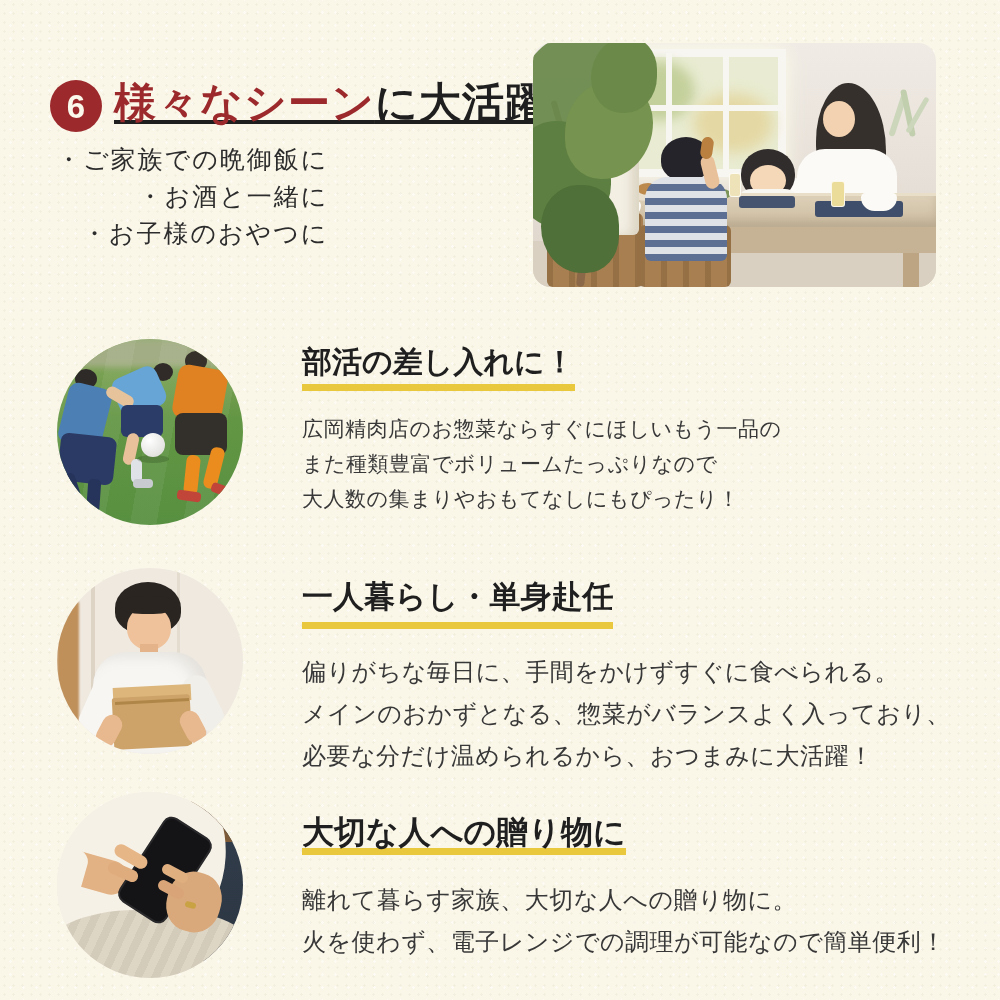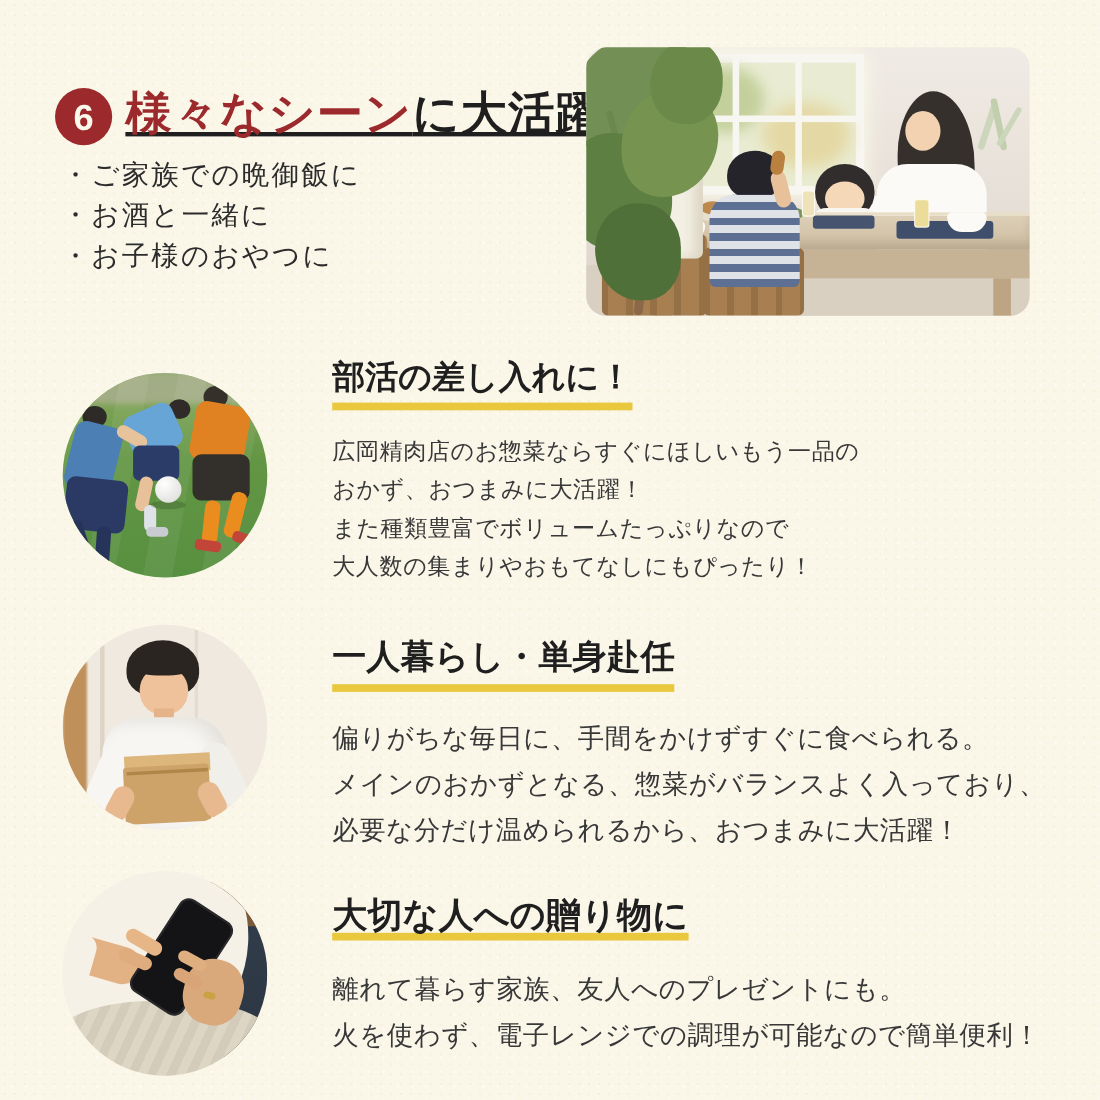--- a/index.html
+++ b/index.html
@@ -32,41 +32,41 @@
     background:var(--red);color:#fbf8ec;font-weight:bold;font-size:33px;
     display:flex;align-items:center;justify-content:center;line-height:1;
   }
   .page-title{
     position:absolute;left:114px;top:80px;font-size:42px;line-height:46px;
     font-weight:bold;letter-spacing:1px;color:var(--ink);white-space:nowrap;text-decoration:underline;
   }
   .page-title .accent{color:var(--red)}
   .bullets{
     position:absolute;left:56px;top:141px;list-style:none;
-    font-size:25px;line-height:37px;letter-spacing:2px;color:#2c2c2c;white-space:nowrap;
+    font-size:25px;line-height:37px;letter-spacing:2px;color:#2c2c2c;white-space:nowrap;text-align:right;
   }
 
   
   .photo-family{
     position:absolute;left:533px;top:43px;width:403px;height:244px;border-radius:18px;
     overflow:hidden;background:linear-gradient(180deg,#f0ebe5 0%,#e7e0d8 55%,#dcd3c7 100%);
   }
   .photo-circle{position:absolute;left:57px;width:186px;height:186px;border-radius:50%;overflow:hidden}
   .photo-soccer{top:339px;background:linear-gradient(180deg,#8fae6d 0%,#7ba254 16%,#639644 42%,#579040 100%)}
   .photo-package{top:568px;background:#efe9e0}
   .photo-phone{top:792px;background:#f2ede3}
 
   
   .sec{position:absolute;left:302px}
   .sec h2{
     display:inline-block;font-weight:bold;color:var(--ink);line-height:1;
     border-bottom:7px solid var(--yellow);white-space:nowrap;letter-spacing:0;
   }
   .sec .body{color:var(--body);white-space:nowrap}
-  .sec-1{top:329px}
+  .sec-1{top:347px}
   .sec-1 h2{font-size:30px;padding-bottom:7px}
   .sec-1 .body{margin-top:20px;font-size:21px;line-height:35px;letter-spacing:.5px}
   .sec-2{top:581px}
   .sec-2 h2{font-size:31px;padding-bottom:10px}
   .sec-2 .body{margin-top:22px;font-size:24px;line-height:42px;letter-spacing:.5px}
   .sec-3{top:816px}
   .sec-3 h2{font-size:32px;}
   .sec-3 .body{margin-top:24px;font-size:24px;line-height:42px;letter-spacing:.5px}
 </style>
 </head>
@@ -198,36 +198,35 @@
     <i style="left:110px;top:80px;width:54px;height:60px;background:#d9a87b;border-radius:45%;transform:rotate(15deg)"></i>
     <i style="left:104px;top:76px;width:28px;height:11px;background:#e0af80;border-radius:6px;transform:rotate(28deg)"></i>
     <i style="left:100px;top:92px;width:28px;height:11px;background:#d9a478;border-radius:6px;transform:rotate(28deg)"></i>
     <i style="left:128px;top:110px;width:11px;height:6px;background:#c9a243;border-radius:3px;transform:rotate(15deg)"></i>
   </div>
 
   <section class="sec sec-1">
     <h2>部活の差し入れに！</h2>
     <div class="body">
       <div>広岡精肉店のお惣菜ならすぐにほしいもう一品の</div>
-      <div>おかず、おつまみに大活躍！</div>
       <div>また種類豊富でボリュームたっぷりなので</div>
       <div>大人数の集まりやおもてなしにもぴったり！</div>
     </div>
   </section>
 
   <section class="sec sec-2">
     <h2>一人暮らし・単身赴任</h2>
     <div class="body">
       <div>偏りがちな毎日に、手間をかけずすぐに食べられる。</div>
       <div>メインのおかずとなる、惣菜がバランスよく入っており、</div>
       <div>必要な分だけ温められるから、おつまみに大活躍！</div>
     </div>
   </section>
 
   <section class="sec sec-3">
     <h2>大切な人への贈り物に</h2>
     <div class="body">
-      <div>離れて暮らす家族、友人へのプレゼントにも。</div>
+      <div>離れて暮らす家族、大切な人への贈り物に。</div>
       <div>火を使わず、電子レンジでの調理が可能なので簡単便利！</div>
     </div>
   </section>
 
 </div>
 
 </body></html>

